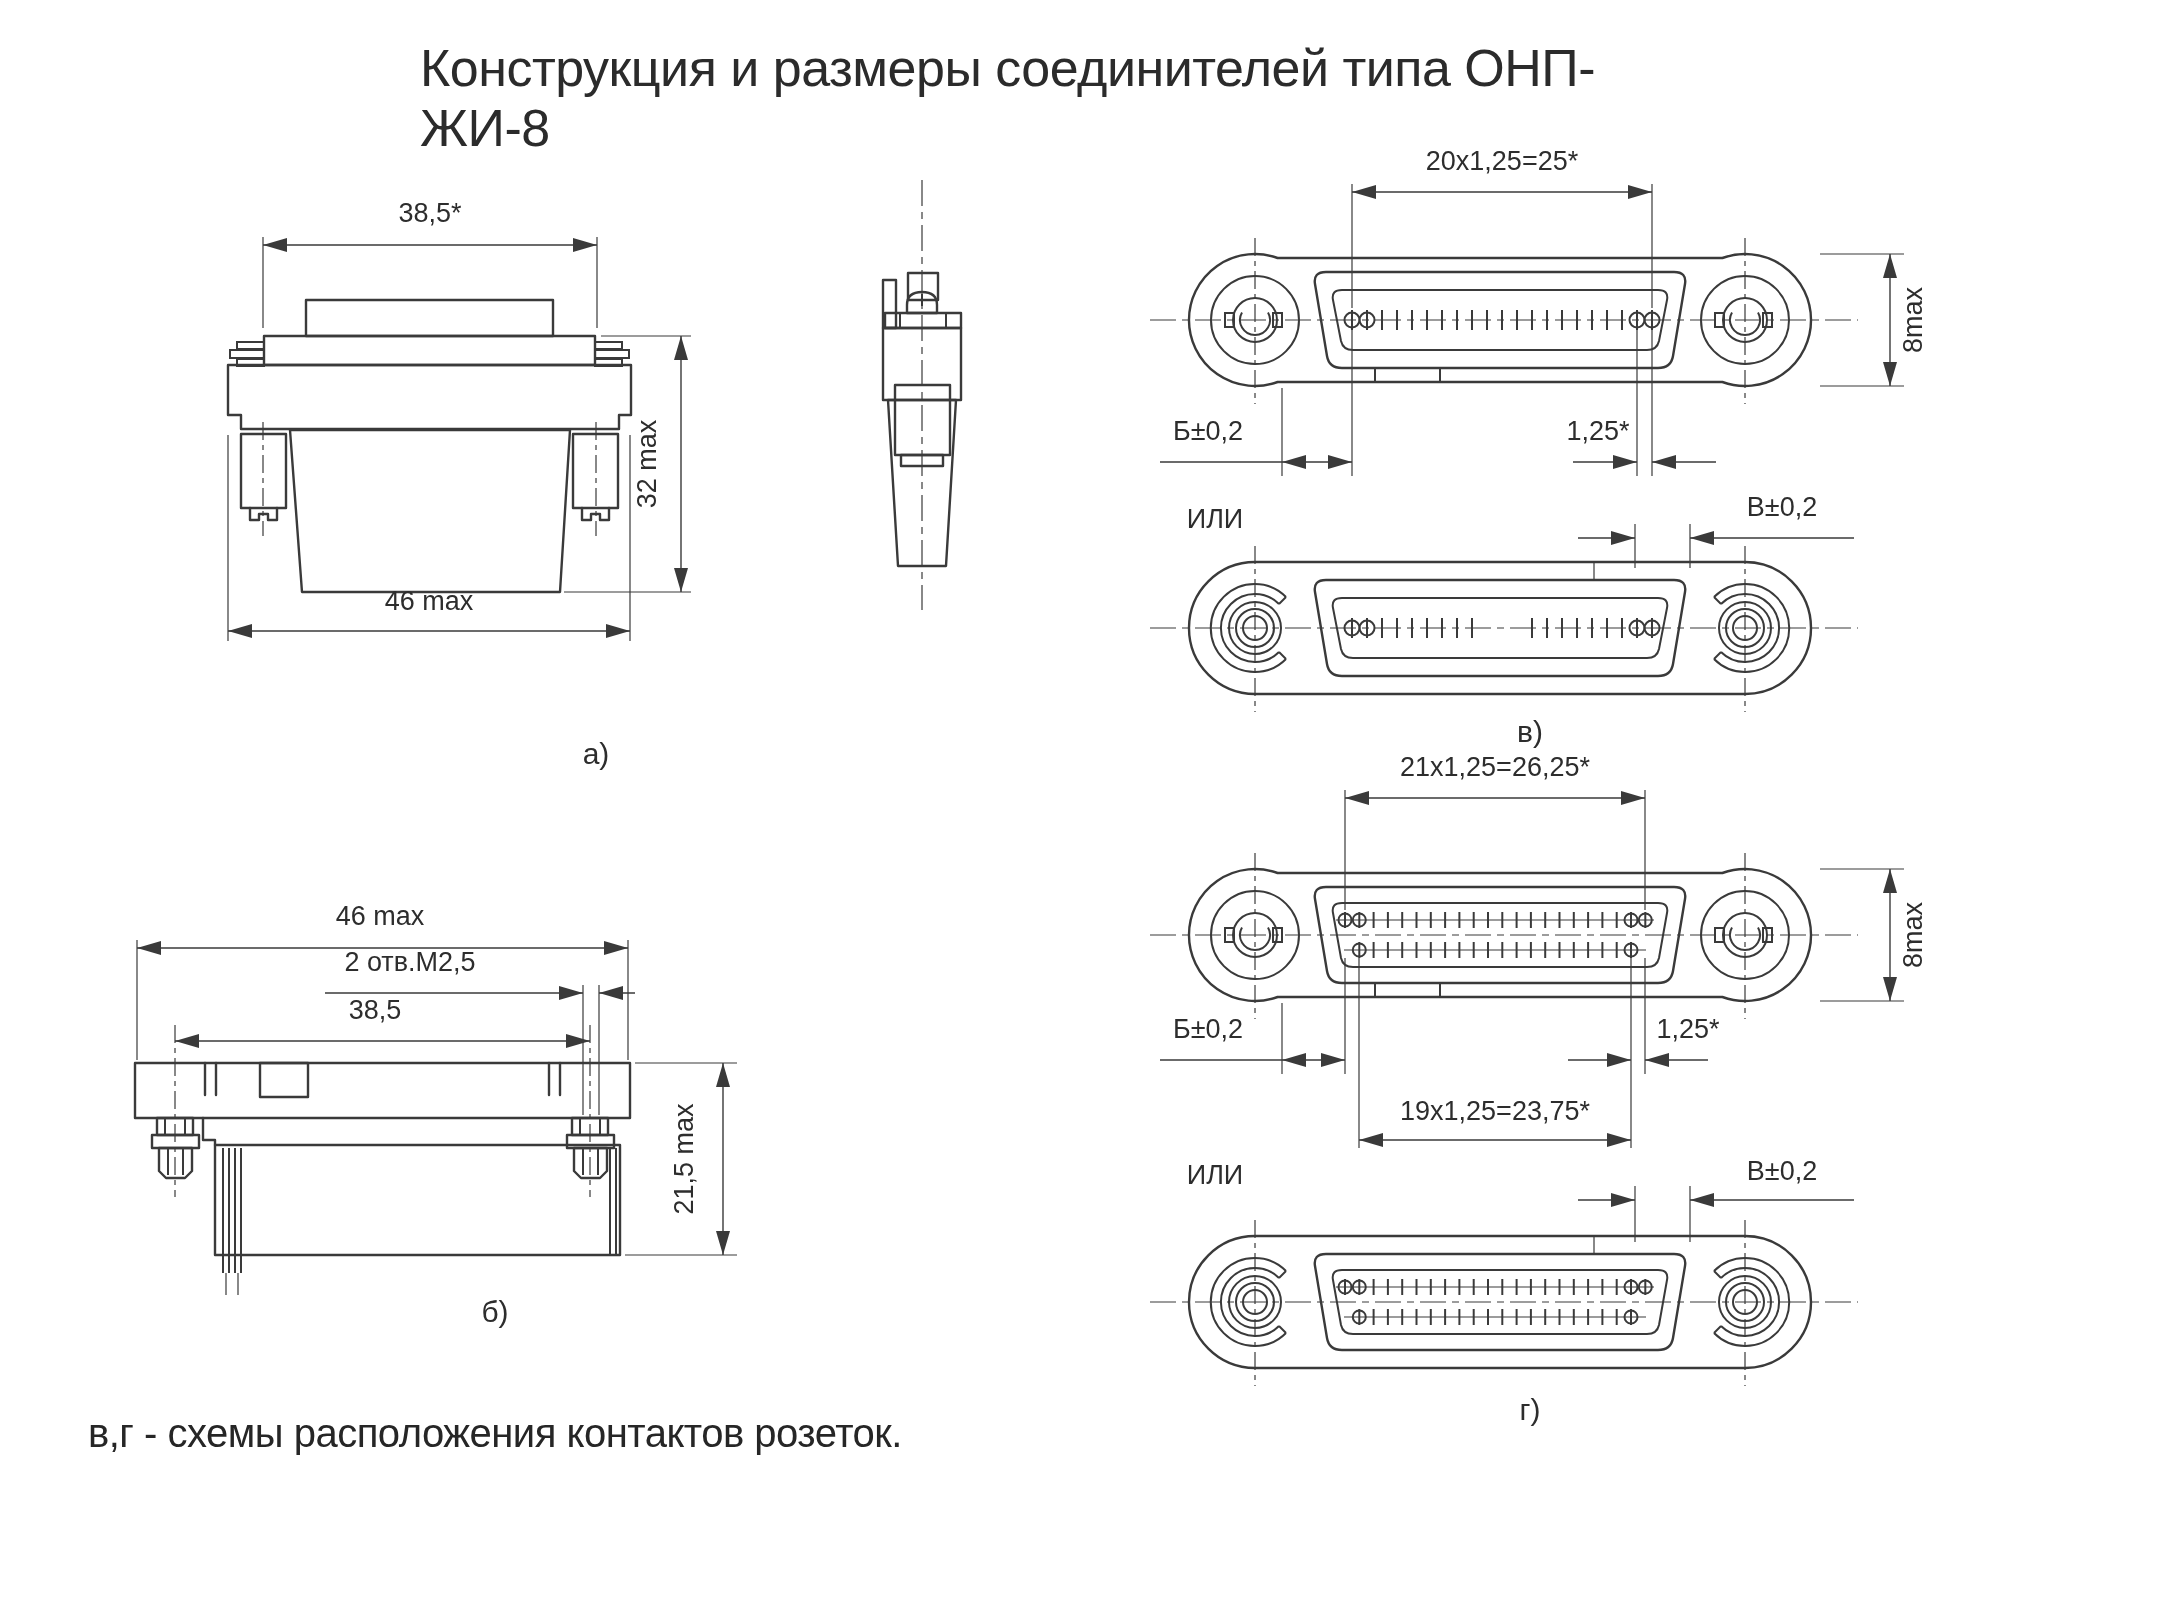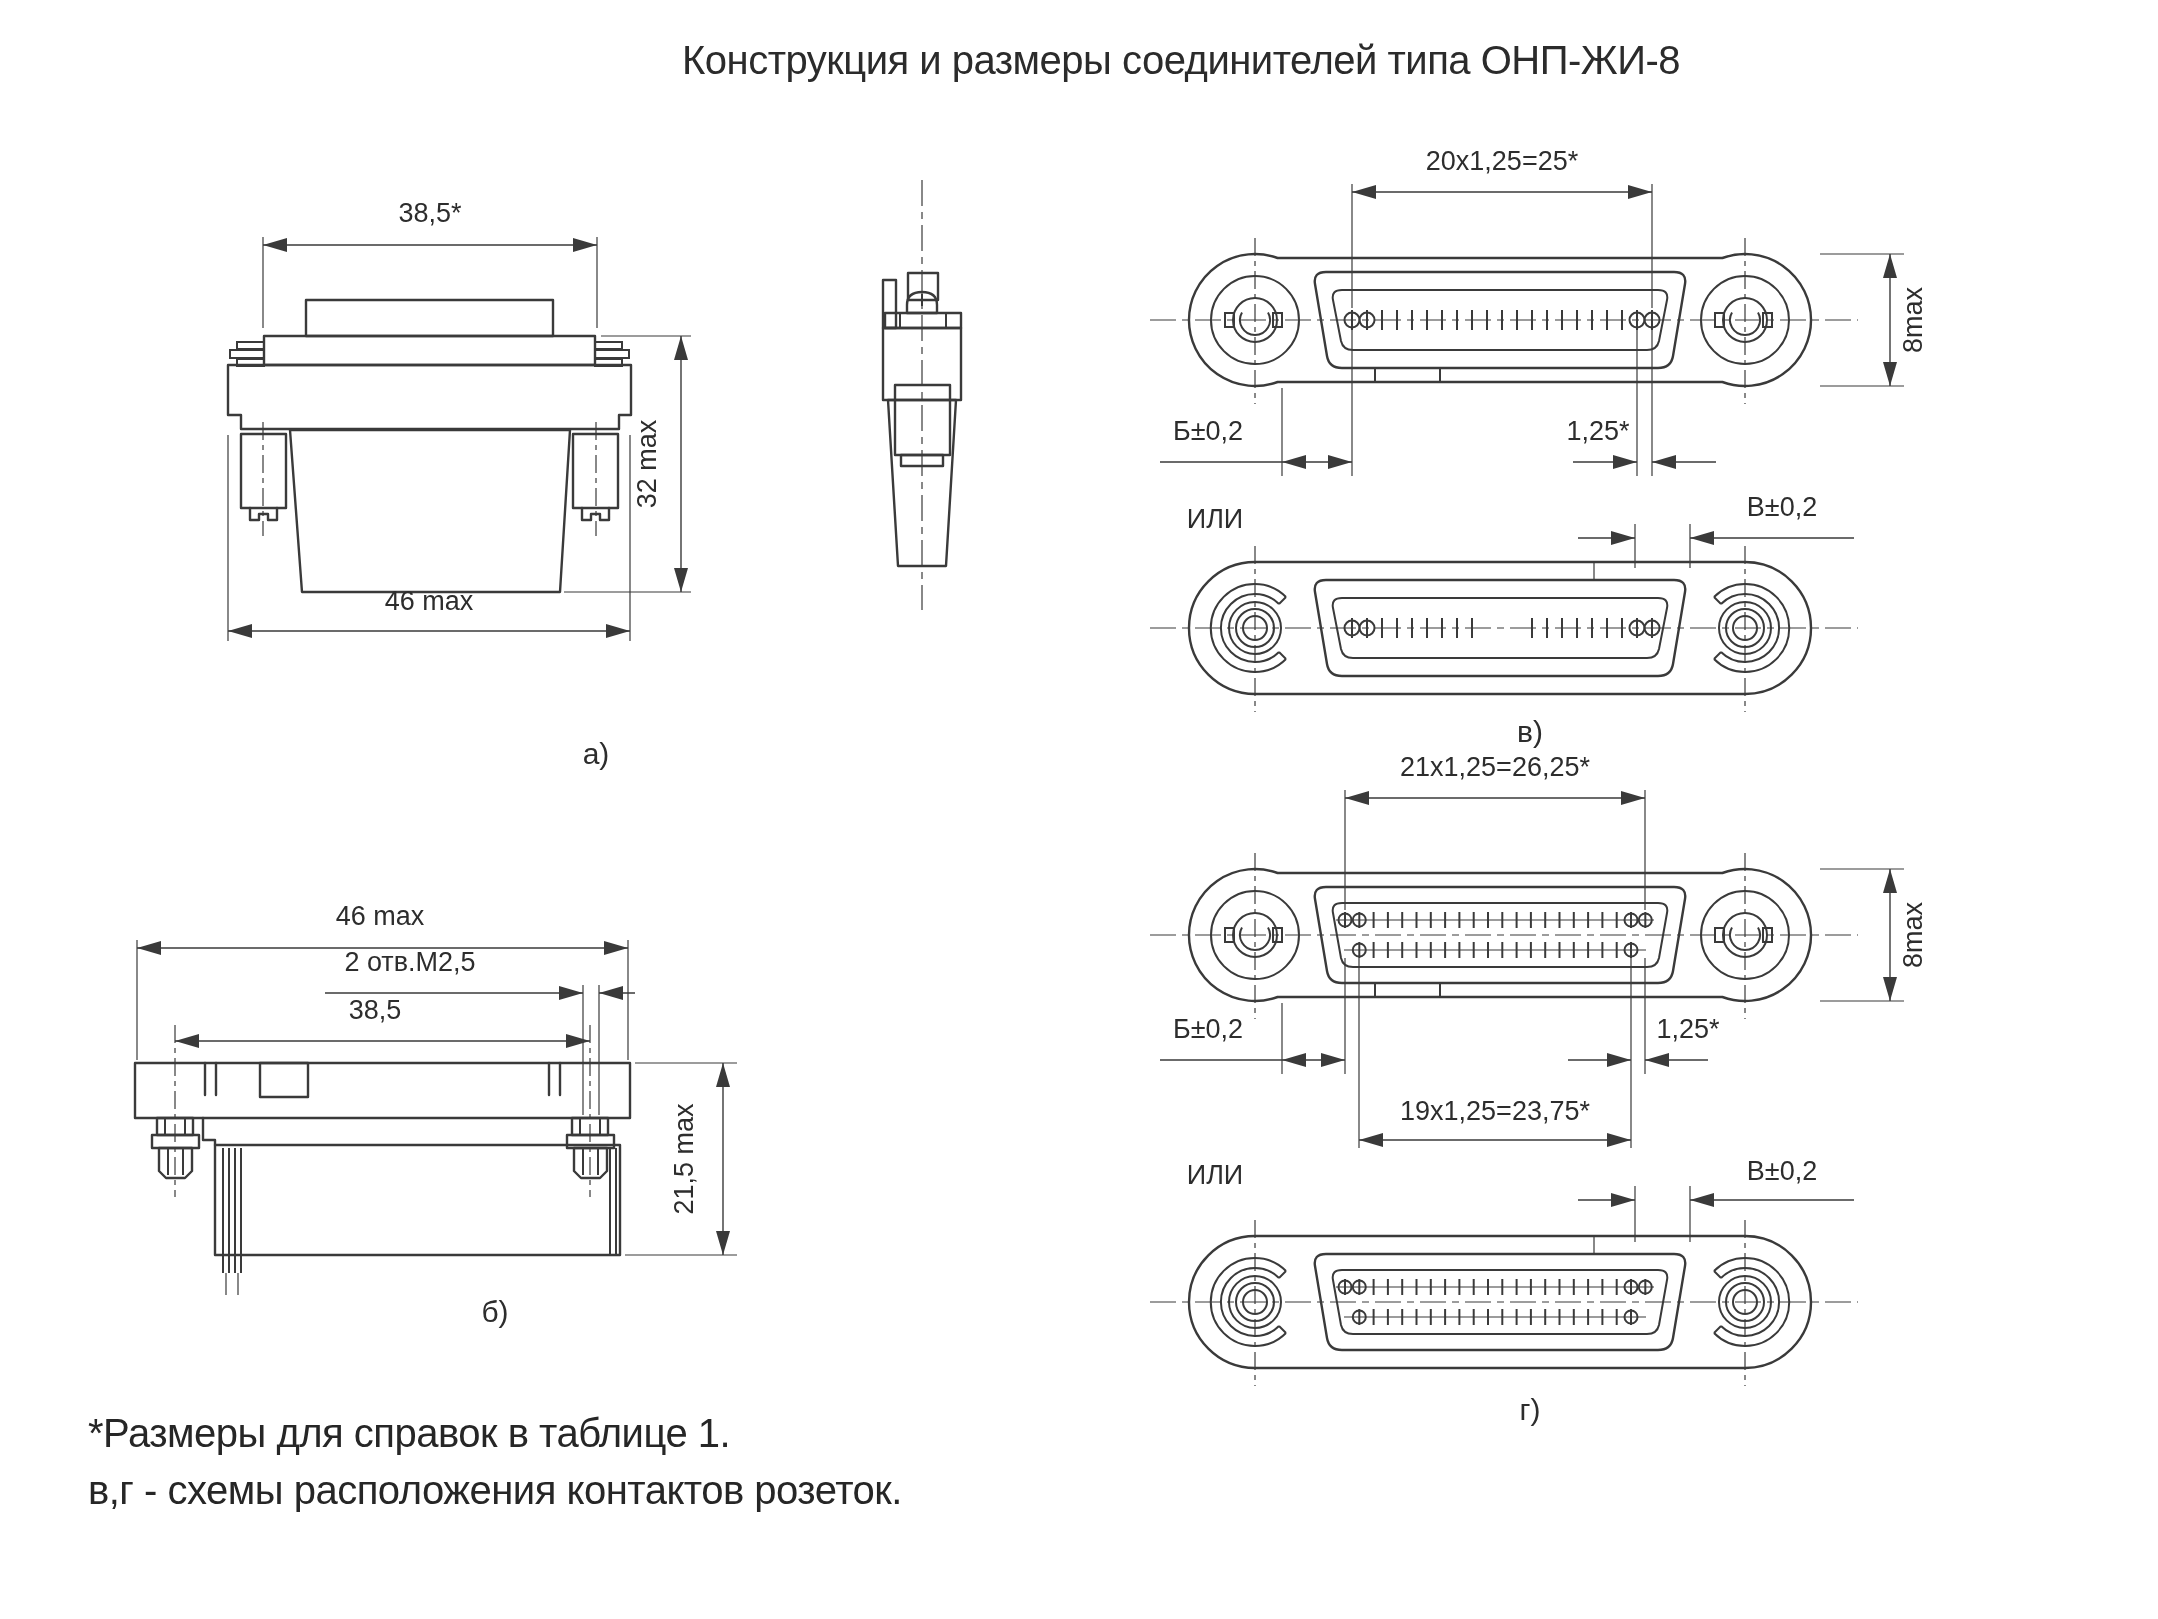--- a/index.html
+++ b/index.html
@@ -1,18 +1,18 @@
 <!DOCTYPE html>
 <html><head>
 <meta charset="utf-8">
 <style>
   html,body{margin:0;padding:0;background:#fff;}
   body{width:2158px;height:1619px;position:relative;font-family:"Liberation Sans",sans-serif;overflow:hidden;}
   .abs{position:absolute;}
-  #title{left:420px;top:38px;width:1260px;text-align:right;font-size:40px;letter-spacing:-0.5px;color:#2b2b2b;}
+  #title{left:420px;top:38px;width:1260px;text-align:left;font-size:52px;letter-spacing:-0.5px;color:#2b2b2b;}
   #footnotes{left:88px;top:1405px;font-size:40px;line-height:57px;color:#262626;letter-spacing:-0.5px;}
   svg{overflow:visible;}
   svg .ln{stroke:#3a3a3a;fill:none;stroke-width:2.4px;stroke-linejoin:round;stroke-linecap:round;}
   svg .md{stroke:#3a3a3a;fill:none;stroke-width:2px;}
   svg .dim{stroke:#3a3a3a;fill:none;stroke-width:1.4px;}
   svg .thin{stroke:#3a3a3a;fill:none;stroke-width:1.2px;}
   svg .cl{stroke:#3a3a3a;fill:none;stroke-width:1.2px;stroke-dasharray:26 6 7 6;}
   svg .clv{stroke:#3a3a3a;fill:none;stroke-width:1.2px;stroke-dasharray:18 5 5 5;}
   svg .arrow{fill:#3a3a3a;stroke:none;}
   svg text{fill:#2d2d2d;font-size:27px;font-family:"Liberation Sans",sans-serif;}
@@ -521,15 +521,14 @@
     <line class="thin" x1="550" y1="380" x2="662" y2="380"></line>
     <line class="dim" x1="648" y1="188" x2="648" y2="380"></line>
     <path class="arrow" d="M648,188 l-7,24 h14 z"></path>
       <path class="arrow" d="M648,380 l-7,-24 h14 z"></path>
     <text x="618" y="284" text-anchor="middle" transform="rotate(-90 618,284)">21,5 max</text>
   </g>
   <text class="caption" x="420" y="447" text-anchor="middle">б)</text>
 </svg>
 
 <div class="abs" id="footnotes">
-  <div>*Размеры для справок в таблице 1.</div>
   <div>в,г - схемы расположения контактов розеток.</div>
 </div>
 
 </body></html>

